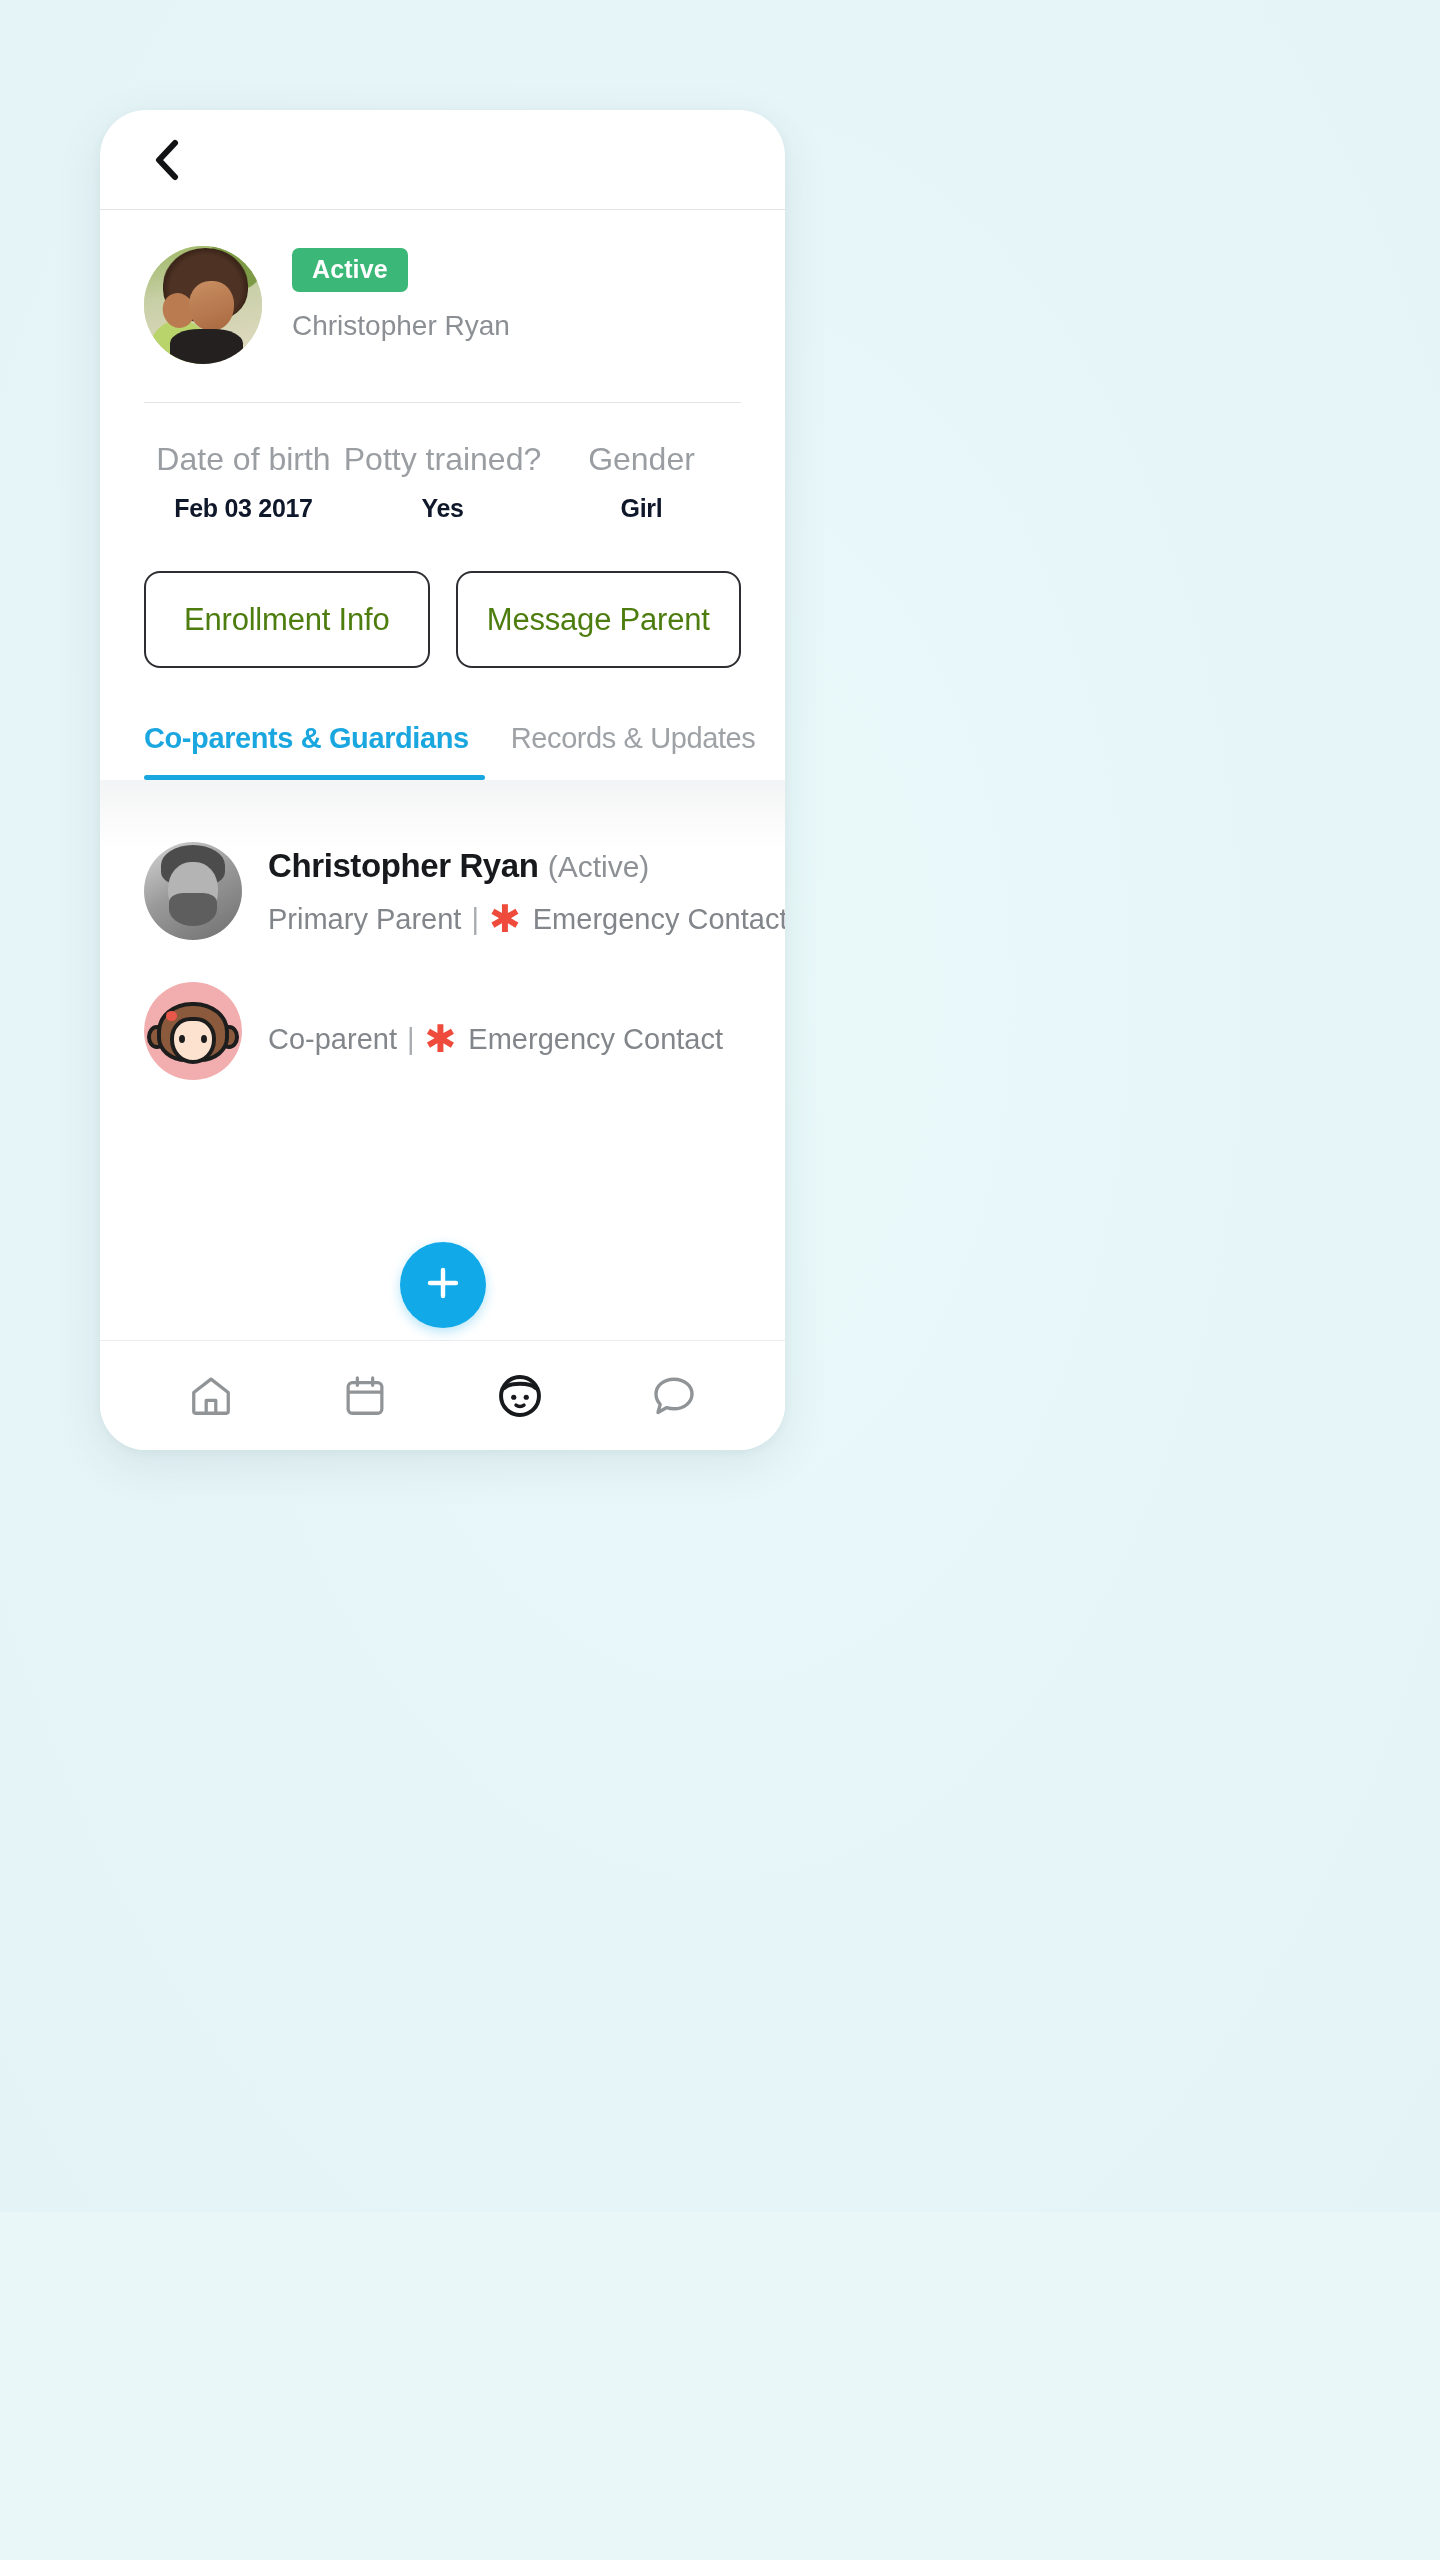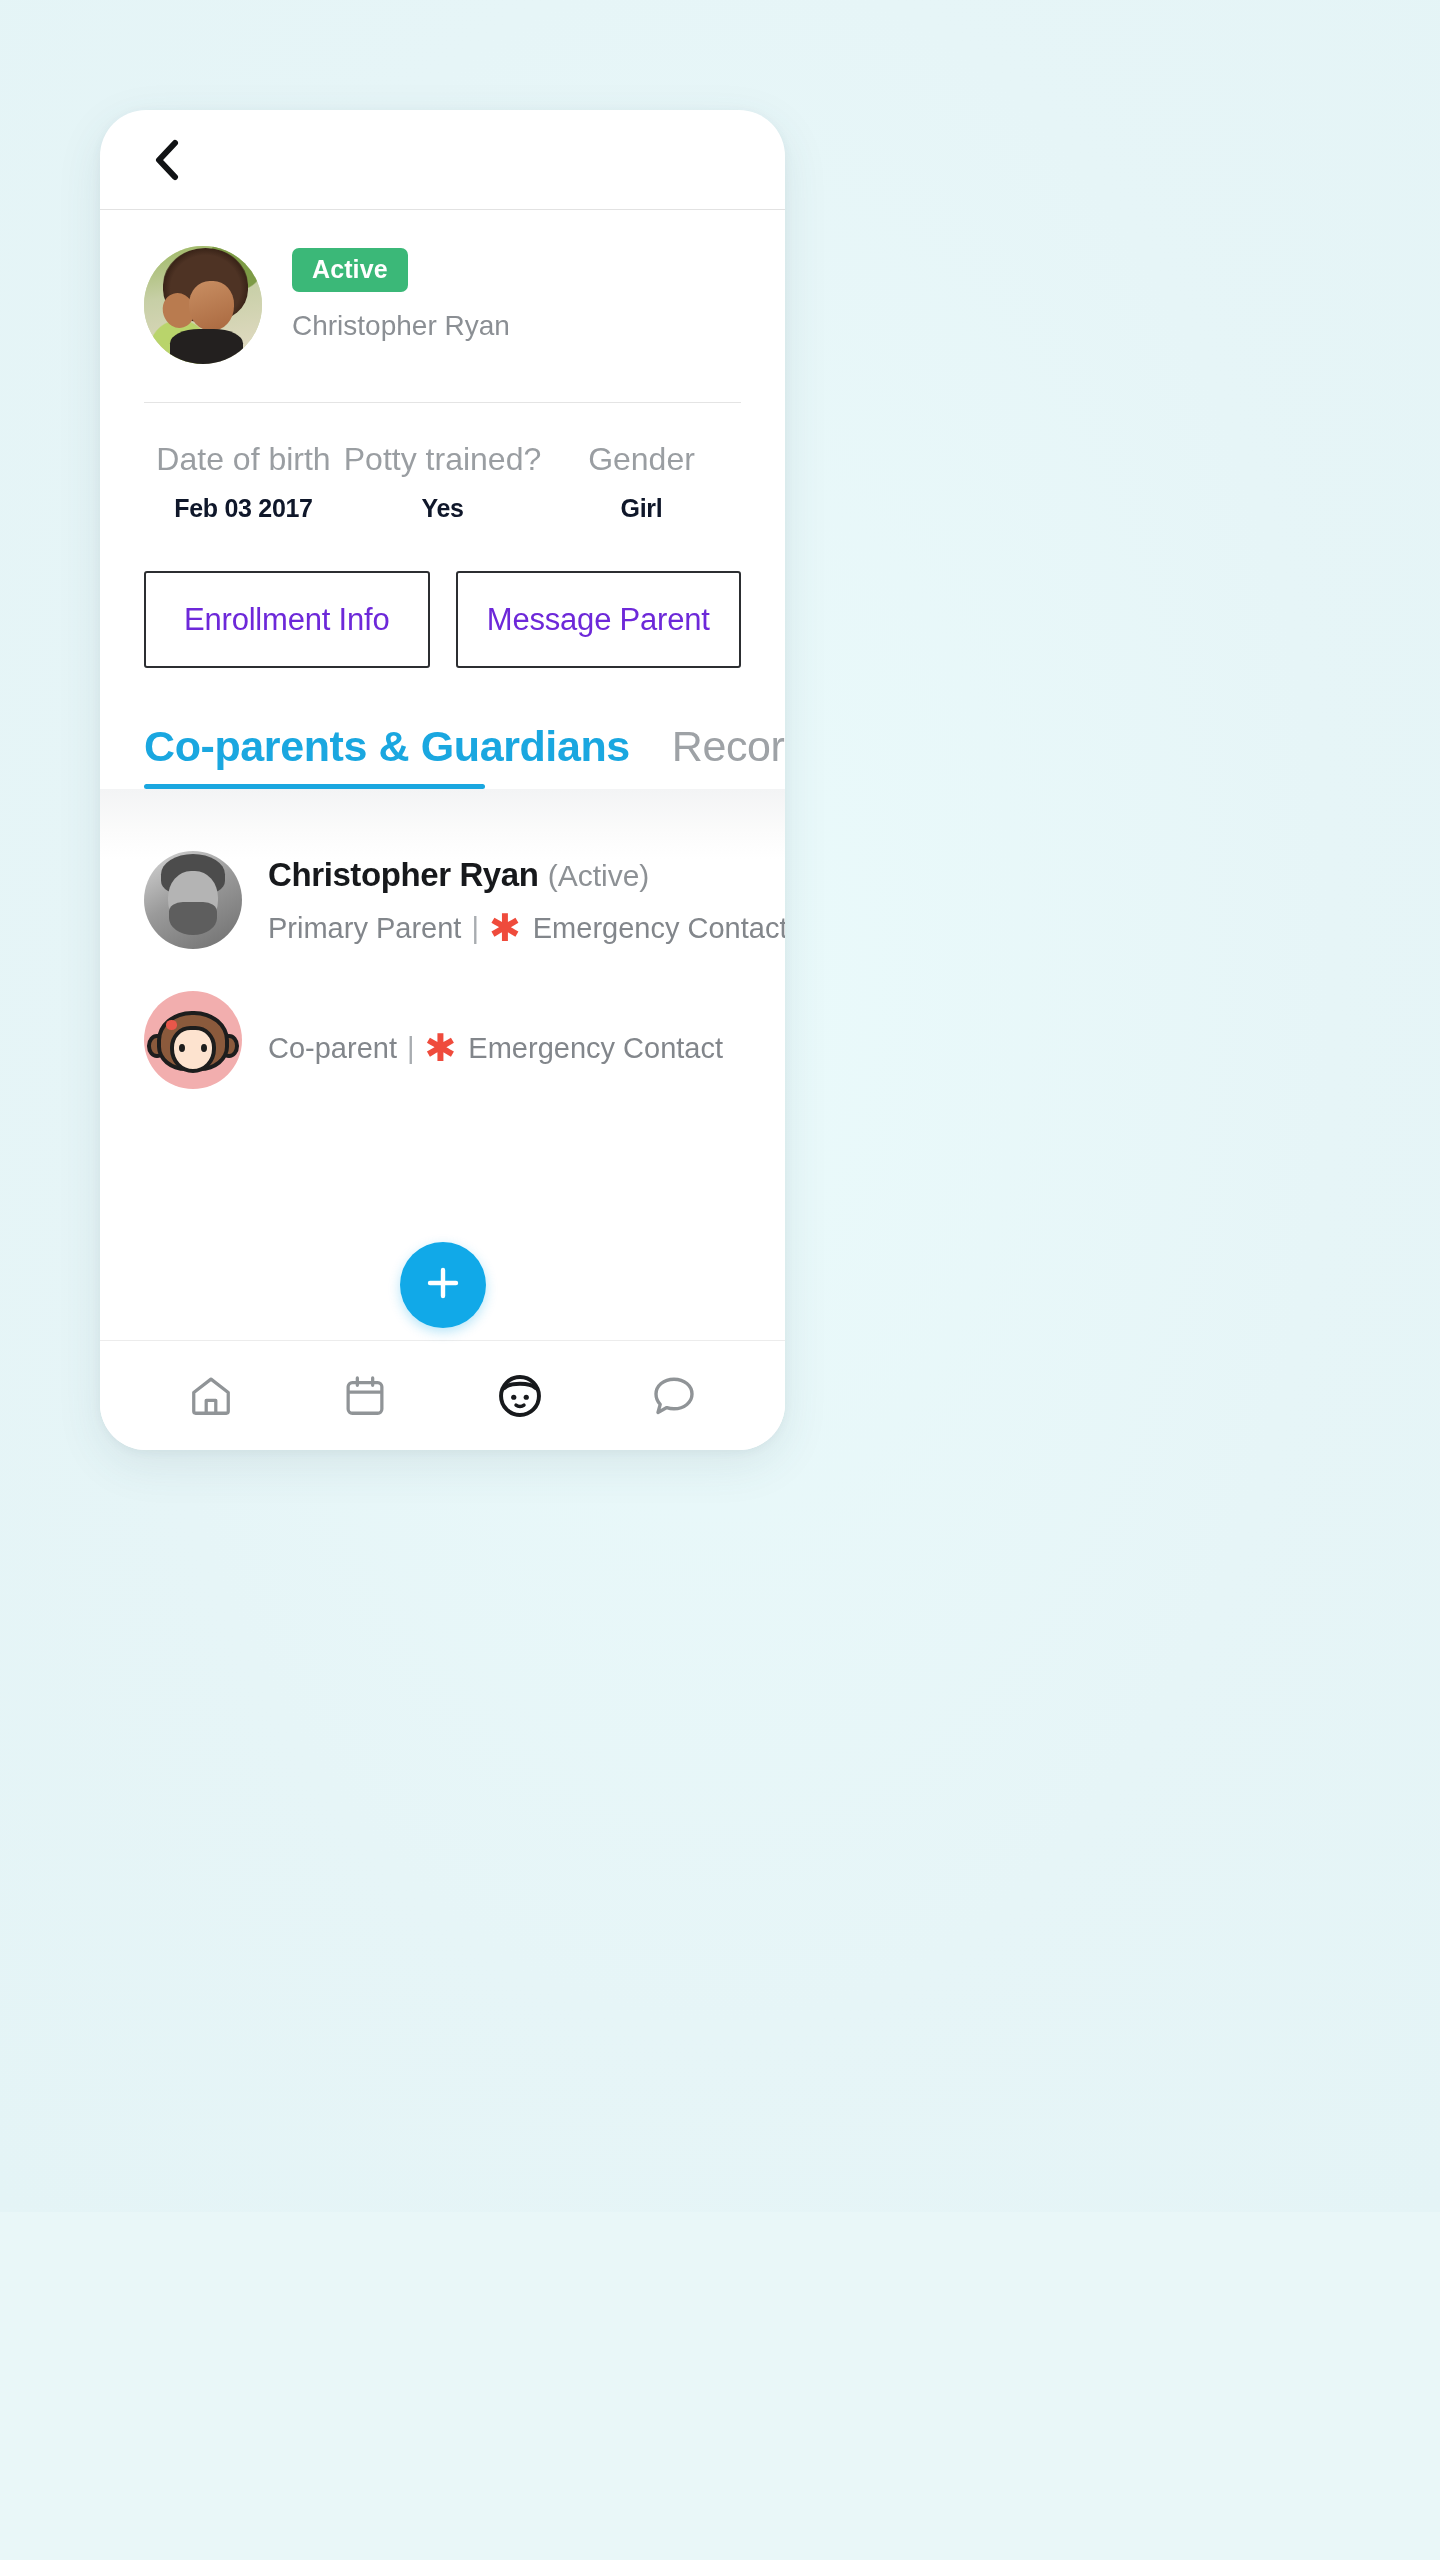--- a/index.html
+++ b/index.html
@@ -163,45 +163,45 @@
   
   .actions {
     display: flex;
     gap: 26px;
     padding: 48px 44px 0 44px;
   }
   .action-btn {
     flex: 1 1 0;
     height: 97px;
     border: 2px solid #2c2e31;
-    border-radius: 3px;
+    border-radius: 16px;
     background: #ffffff;
-    color: #6d28d9;
+    color: #4d7c0f;
     font-size: 31px;
     font-family: "Liberation Sans", sans-serif;
     font-weight: 400;
     letter-spacing: -.2px;
     cursor: pointer;
     display: flex;
     align-items: center;
     justify-content: center;
   }
 
   
   .tabs {
     display: flex;
     margin-top: 54px;
     padding: 0 44px;
     position: relative;
   }
   .tab {
-    font-size: 43px;
+    font-size: 29px;
     font-weight: 700;
     letter-spacing: -.4px;
-    padding-bottom: 18px;
+    padding-bottom: 25px;
     cursor: pointer;
     white-space: nowrap;
   }
   .tab.active { color: #1aa7e0; }
   .tab.inactive { color: #9ea2a6; font-weight: 400; margin-left: 42px; }
   .tab-underline {
     position: absolute;
     left: 44px;
     bottom: 0;
     width: 341px;

